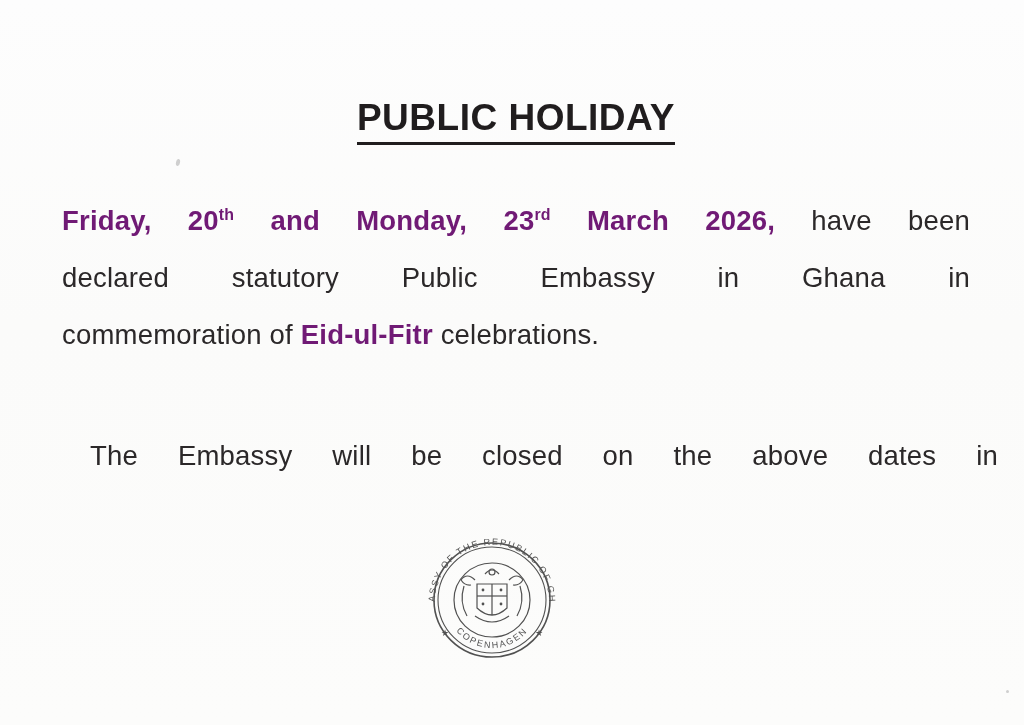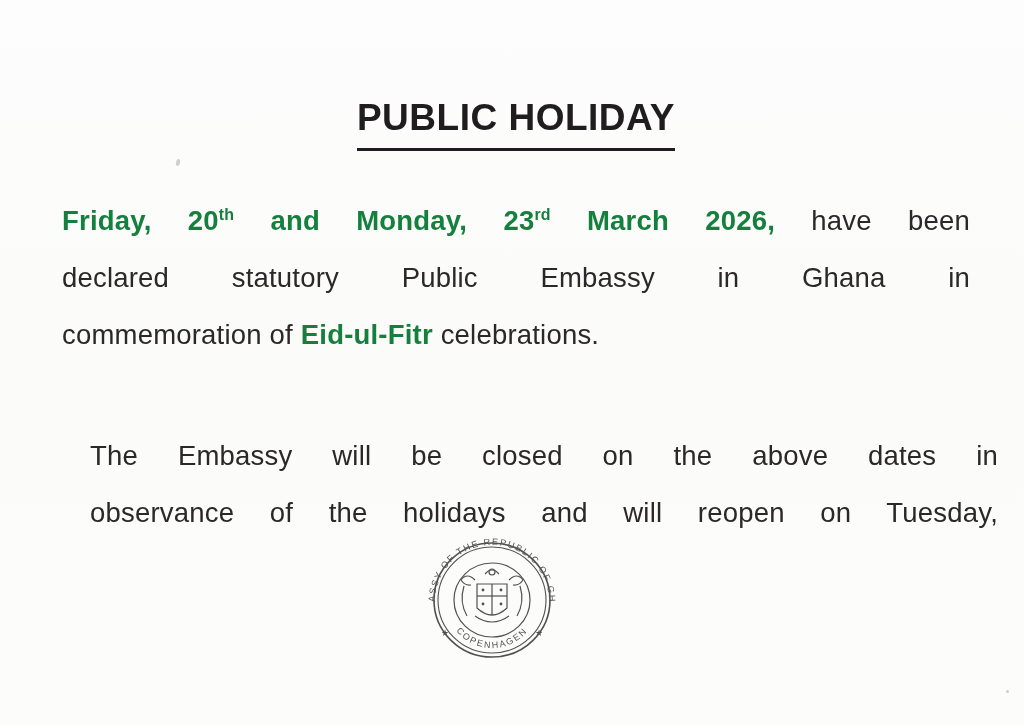--- a/index.html
+++ b/index.html
@@ -37,36 +37,36 @@
     top: 97px;
     width: 908px;
     text-align: center;
     font-size: 37px;
     font-weight: bold;
     letter-spacing: 0.5px;
     color: #201d1e;
   }
   .doc-title span.u {
     border-bottom: 3px solid #201d1e;
-    padding-bottom: 10px;
+    padding-bottom: 4px;
   }
 
   .para {
     position: absolute;
     width: 908px;
     font-size: 27.5px;
     line-height: 57px;
     text-align: justify;
     color: #2b2829;
     letter-spacing: 0.2px;
   }
   .para.p1 { top: 192px; }
   .para.p2 { top: 427px; margin-left: 28px; }
 
-  .para b { font-weight: bold; color: #15803d; }
+  .para b { font-weight: bold; color: #701a75; }
 
   sup {
     font-size: 0.58em;
     vertical-align: super;
     line-height: 0;
   }
 
   
   .line {
     display: block;
@@ -111,21 +111,20 @@
   </div>
 
   <div class="para p1">
     <span class="line justify"><b>Friday, 20<sup>th</sup> and Monday, 23<sup>rd</sup> March 2026,</b> have been</span>
     <span class="line justify">declared statutory Public Embassy in Ghana in</span>
     <span class="line left-last">commemoration of <b>Eid-ul-Fitr</b> celebrations.</span>
   </div>
 
   <div class="para p2">
     <span class="line justify">The Embassy will be closed on the above dates in</span>
-    <span class="line justify">observance of the holidays and will reopen on Tuesday,</span>
   </div>
 
   <div class="stamp">
     <svg width="150" height="140" viewBox="0 0 150 140" xmlns="http://www.w3.org/2000/svg">
       <defs>
         <path id="arcTop" d="M 18,74 A 57,57 0 0 1 132,74" fill="none"></path>
         <path id="arcBottom" d="M 29,74 A 46,46 0 0 0 121,74" fill="none"></path>
       </defs>
       <g stroke="#3a3a3a" fill="none" stroke-width="1.6">
         <ellipse cx="75" cy="72" rx="58" ry="57"></ellipse>

